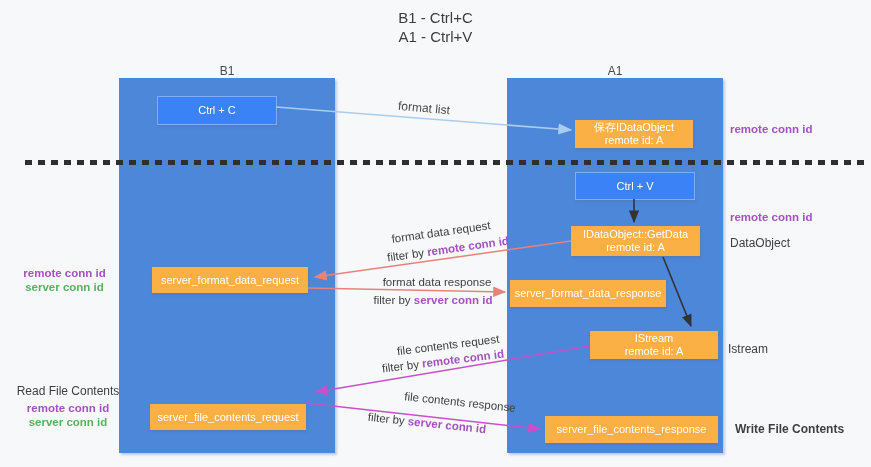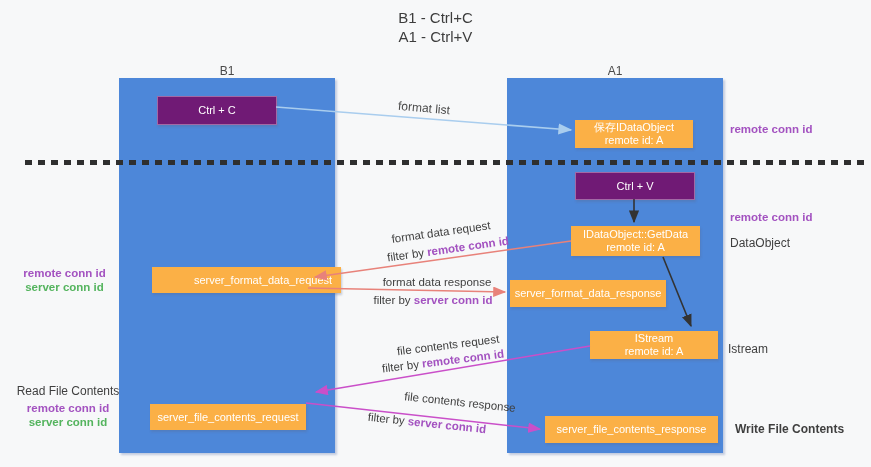--- a/index.html
+++ b/index.html
@@ -22,27 +22,27 @@
   .column.right{left:507px;}
 
   
   .dashline{position:absolute;left:25px;top:160px;width:841px;height:5px;
             background:repeating-linear-gradient(90deg,#2f2f2f 0,#2f2f2f 7px,transparent 7px,transparent 13px);}
 
   
   .node{position:absolute;display:flex;flex-direction:column;align-items:center;justify-content:center;
         color:#fff;font-size:11px;line-height:13px;text-align:center;
         box-shadow:1px 2px 2px rgba(90,110,150,.35);}
-  .node.green{background:#701a75;border:1px solid rgba(255,255,255,.35);}
+  .node.green{background:#3b82f6;border:1px solid rgba(255,255,255,.35);}
   .node.orange{background:#fbb046;}
   #node-ctrl-c{left:157px;top:96px;width:118px;height:27px;}
   #node-save-ido{left:575px;top:120px;width:118px;height:28px;}
   #node-ctrl-v{left:575px;top:172px;width:118px;height:26px;}
   #node-getdata{left:571px;top:226px;width:129px;height:30px;}
-  #node-fmt-req{left:152px;top:267px;width:156px;height:26px;padding-left:33px;}
+  #node-fmt-req{left:152px;top:267px;width:156px;height:26px;}
   #node-fmt-resp{left:510px;top:280px;width:156px;height:27px;}
   #node-istream{left:590px;top:331px;width:128px;height:28px;}
   #node-file-req{left:150px;top:404px;width:156px;height:26px;}
   #node-file-resp{left:545px;top:416px;width:173px;height:27px;}
 
   
   .flow-label{position:absolute;font-size:11.5px;color:#3f3f3f;white-space:nowrap;
               transform:translate(-50%,-50%) rotate(var(--r,0deg));}
   #lab-format-list{left:424px;top:108px;--r:5deg;font-size:12px;color:#4a4a4a;}
   #lab-fmt-req-1{left:441px;top:232px;--r:-8deg;}

